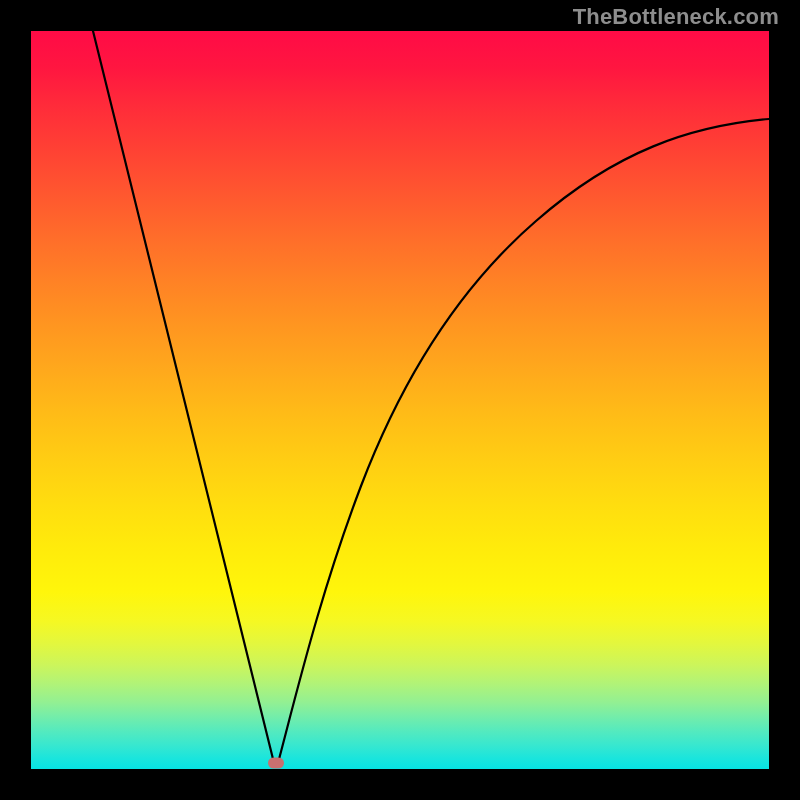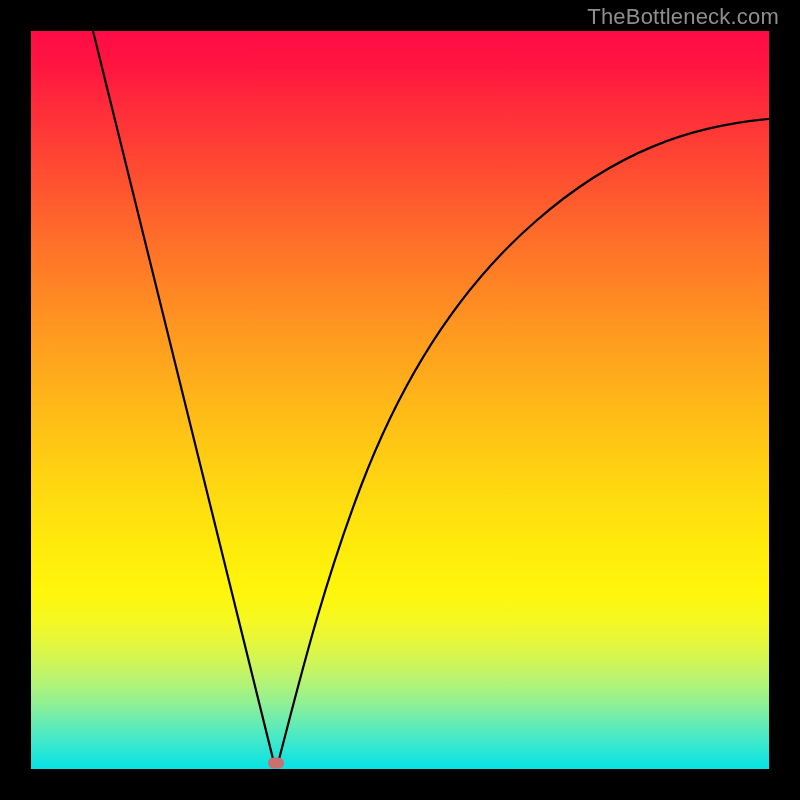--- a/index.html
+++ b/index.html
@@ -83,21 +83,21 @@
     width: 738px;
     height: 738px;
     overflow: visible;
   }
   .watermark {
     position: absolute;
     top: 4px;
     right: 21px;
     font-family: Arial, Helvetica, sans-serif;
     font-size: 22px;
-    font-weight: 400;
+    font-weight: 700;
     color: #8e8e8e;
     letter-spacing: 0.2px;
     user-select: none;
   }
   .min-marker {
     position: absolute;
     width: 16px;
     height: 11px;
     border-radius: 6px;
     background: #c97070;

